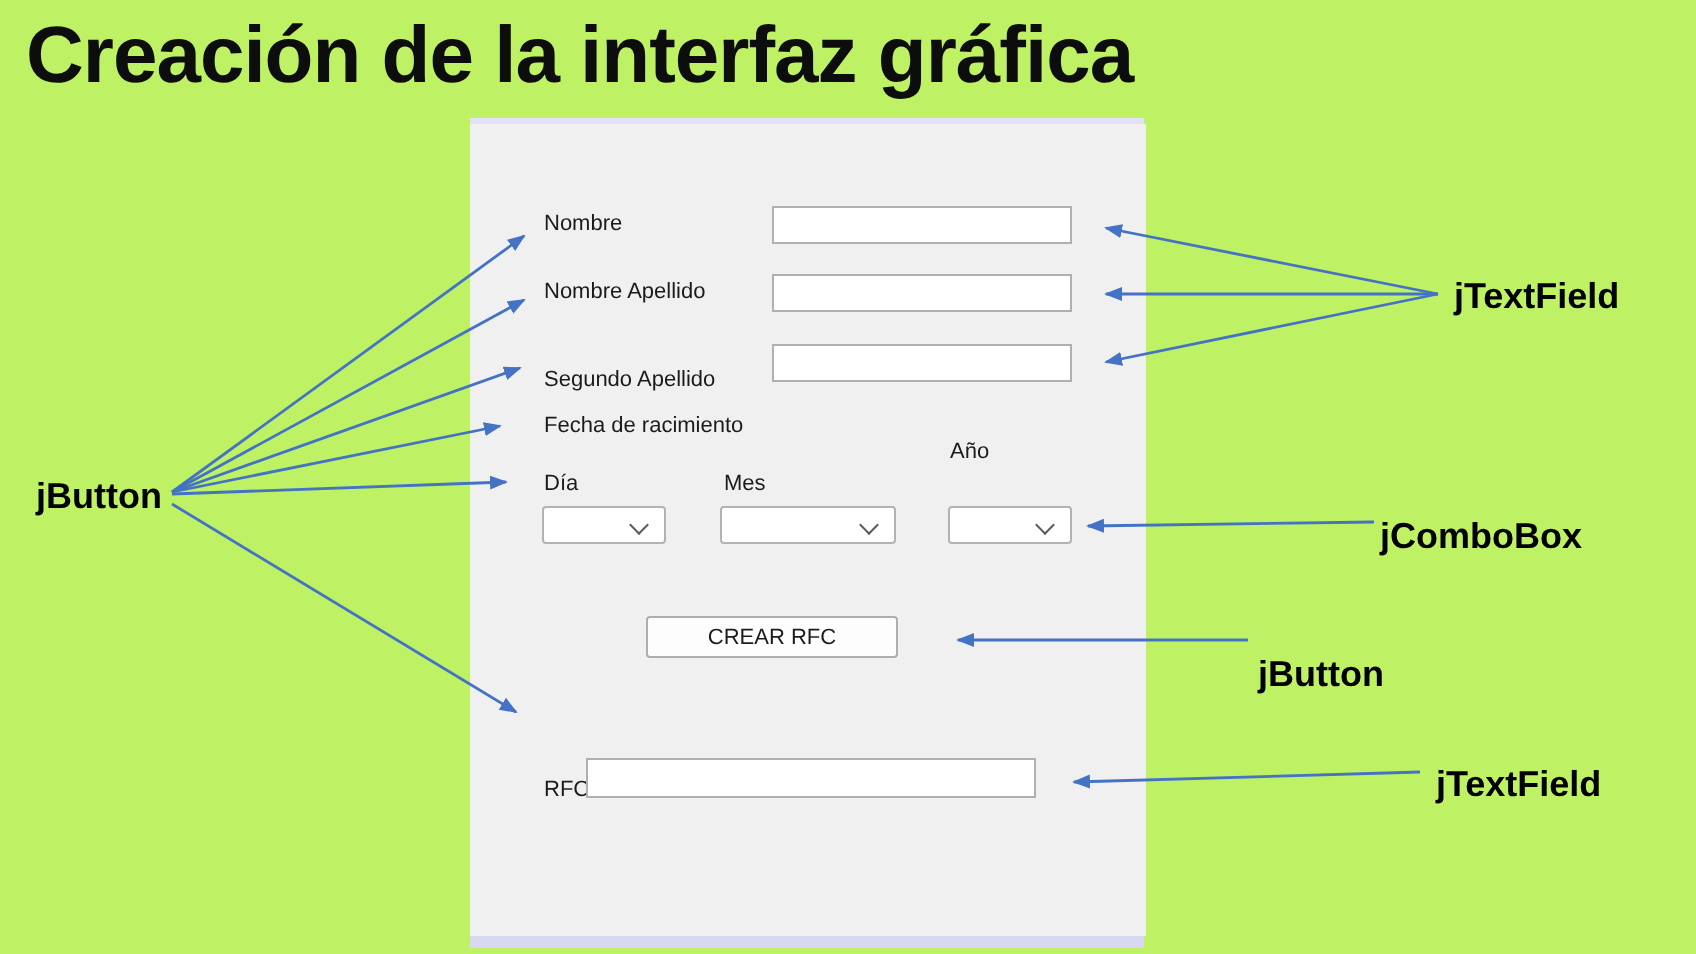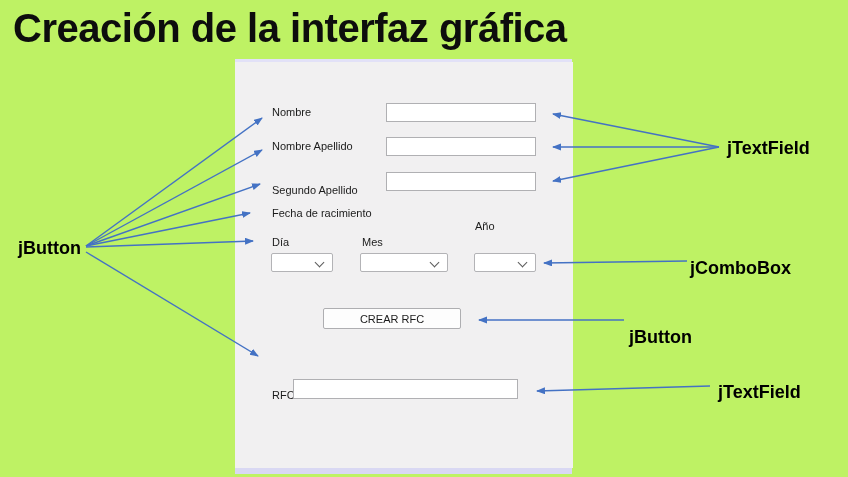--- a/index.html
+++ b/index.html
@@ -90,21 +90,21 @@
   <div class="combo" style="left:271px;top:253px;width:62px;height:19px;">
     <span class="chev"></span>
   </div>
   <div class="combo" style="left:360px;top:253px;width:88px;height:19px;">
     <span class="chev"></span>
   </div>
   <div class="combo" style="left:474px;top:253px;width:62px;height:19px;">
     <span class="chev"></span>
   </div>
 
-  <button class="btn" style="left:323px;top:308px;width:138px;height:21px;">CREAR RFC</button>
+  <button class="btn" style="left:323px;top:308px;width:126px;height:21px;">CREAR RFC</button>
 
   <div class="anno" style="left:18px;top:238px;">jButton</div>
   <div class="anno" style="left:727px;top:138px;">jTextField</div>
   <div class="anno" style="left:690px;top:258px;">jComboBox</div>
   <div class="anno" style="left:629px;top:311px;margin-top:16px;">jButton</div>
   <div class="anno" style="left:718px;top:382px;">jTextField</div>
 
   <svg class="arrows" width="848" height="477" viewBox="0 0 848 477">
     <defs>
       <marker id="ah" markerUnits="userSpaceOnUse" markerWidth="9" markerHeight="8" refX="8" refY="3.5" orient="auto">

